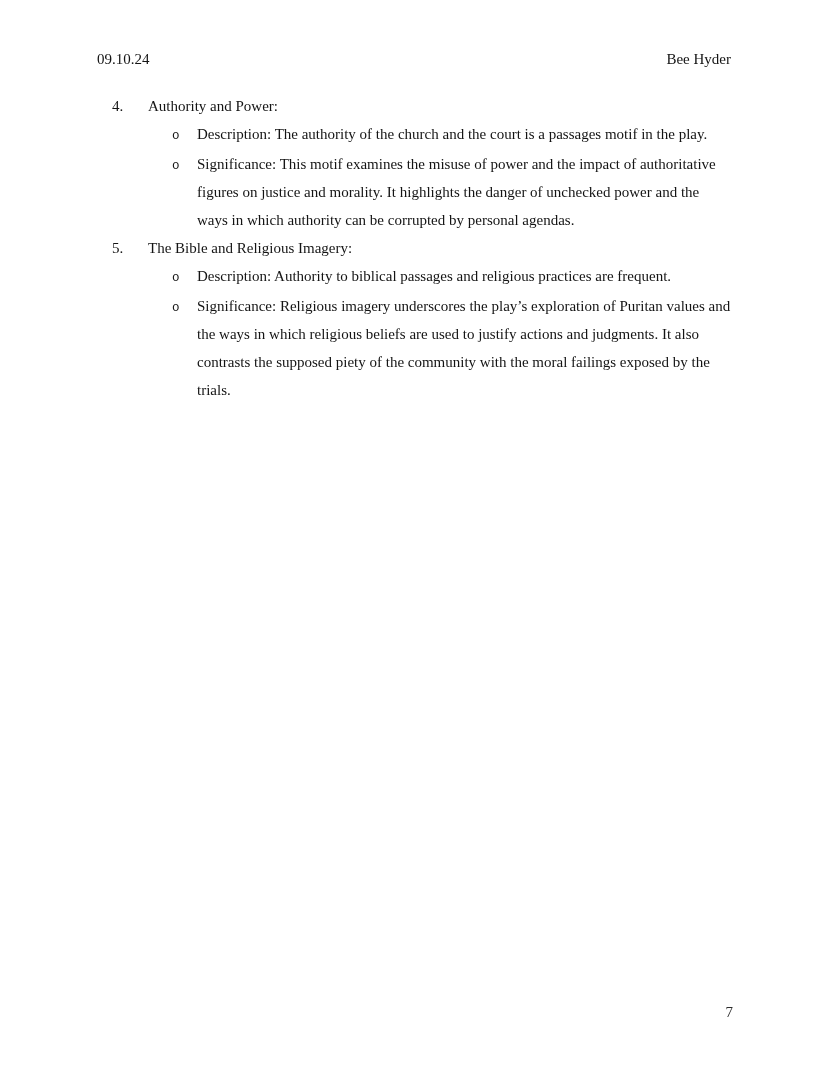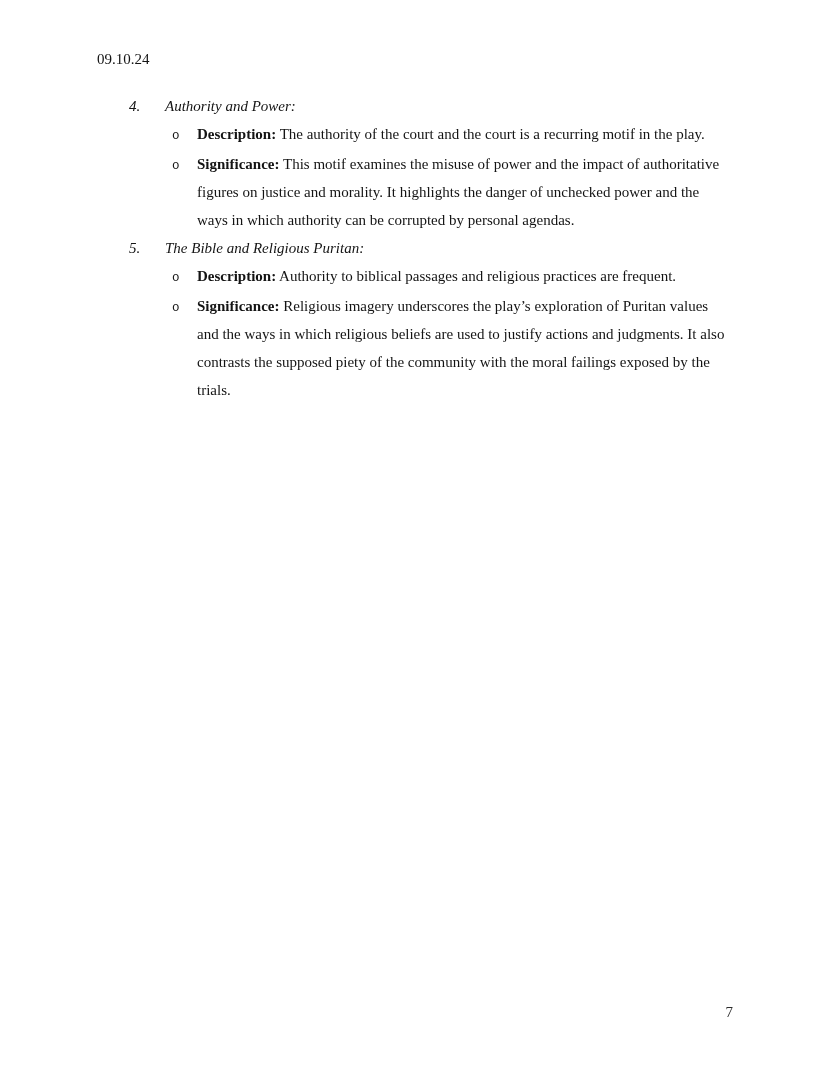--- a/index.html
+++ b/index.html
@@ -25,86 +25,87 @@
     display: flex;
     align-items: flex-start;
     width: 100%;
   }
   .doc-header .hdr-left   { flex: 1; text-align: left; }
   .doc-header .hdr-center { flex: 2; text-align: center; }
   .doc-header .hdr-right  { flex: 1; text-align: right; }
 
   
   .doc-body { margin-top: 19px; }
-  .item-heading { margin-left: 32px; font-style: italic; }
+  .item-heading { margin-left: 15px; }
   .item-number {
     display: inline-block;
     width: 36px;
   }
   .sub-bullet {
     margin-left: 75px;
     display: flex;
     align-items: baseline;
   }
   .bullet-marker {
     width: 25px;
     flex: 0 0 25px;
     font-family: "Liberation Mono", "DejaVu Sans Mono", monospace;
     font-size: 12.5px;
   }
   .bullet-text {
     width: 534px;
     flex: 0 0 534px;
   }
-  .bullet-label { font-weight: bold; }
+  .bullet-label { font-weight: normal; }
 
   
   .page-number {
     position: absolute;
     top: 998px;
     right: 95px;
     font-size: 15px;
     line-height: 28px;
     color: #2b2b2b;
   }
 </style>
 </head>
 <body>
 
 <div class="page">
 
   <div class="doc-header">
     <span class="hdr-left">09.10.24</span>
+    <span class="hdr-right">Bee Hyder</span>
   </div>
 
   <div class="doc-body">
 
     <div class="list-item">
       <div class="item-heading">
         <span class="item-number">4.</span><span class="item-title">Authority and Power:</span>
       </div>
       <div class="sub-bullet">
         <span class="bullet-marker">o</span>
         <div class="bullet-text">
           <span class="bullet-label">Description:</span>
-          <span>The authority of the court and the court is a recurring motif in the play.</span>
+          <span>The authority of the church and the court is a passages motif in the play.</span>
         </div>
       </div>
       <div class="sub-bullet">
         <span class="bullet-marker">o</span>
         <div class="bullet-text">
           <span class="bullet-label">Significance:</span>
           <span>This motif examines the misuse of power and the impact of authoritative figures on justice and morality. It highlights the danger of unchecked power and the ways in which authority can be corrupted by personal agendas.</span>
         </div>
       </div>
     </div>
 
     <div class="list-item">
       <div class="item-heading">
-        <span class="item-number">5.</span><span class="item-title">The Bible and Religious Puritan:</span>
+        <span class="item-number">5.</span><span class="item-title">The Bible and Religious Imagery:</span>
       </div>
       <div class="sub-bullet">
         <span class="bullet-marker">o</span>
         <div class="bullet-text">
           <span class="bullet-label">Description:</span>
           <span>Authority to biblical passages and religious practices are frequent.</span>
         </div>
       </div>
       <div class="sub-bullet">
         <span class="bullet-marker">o</span>

